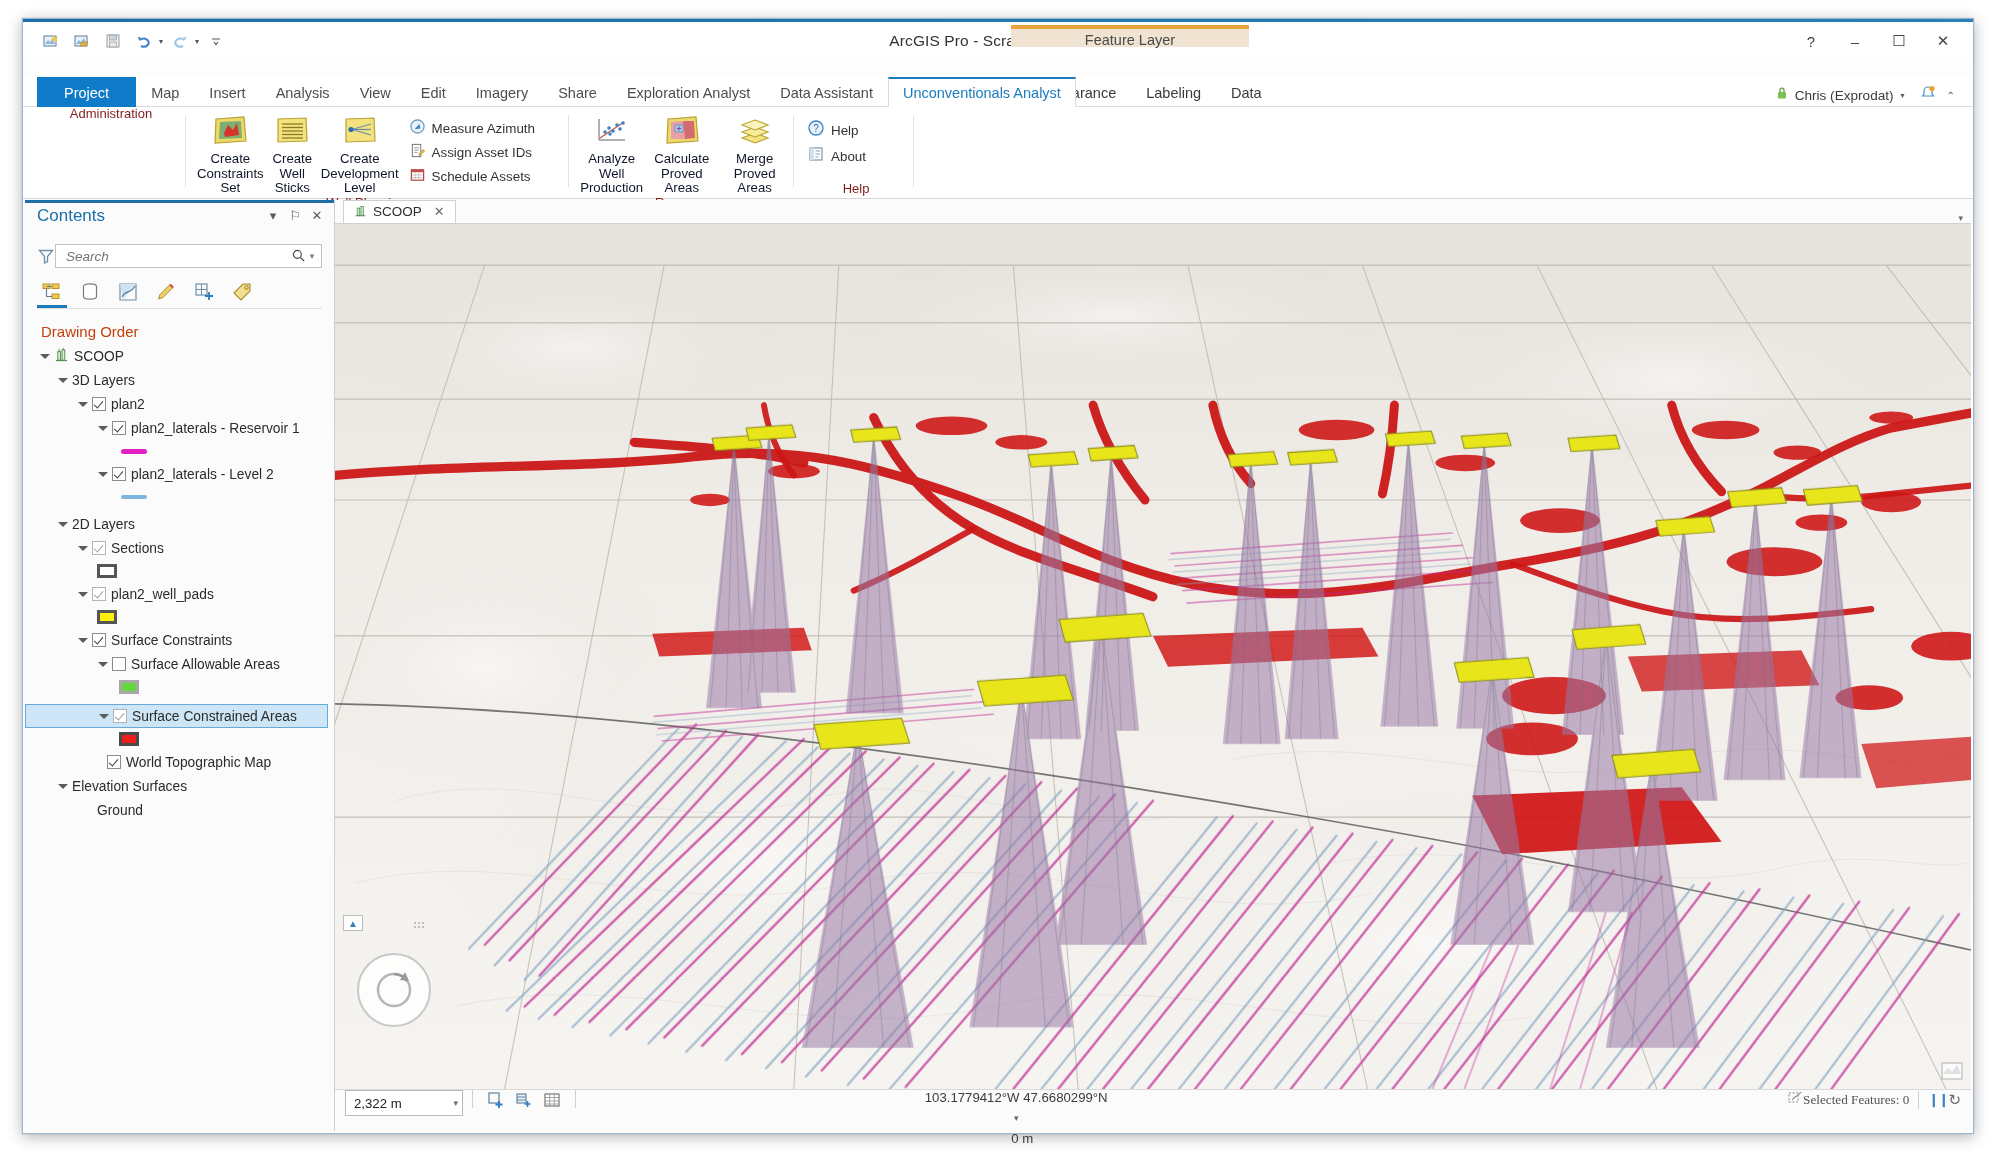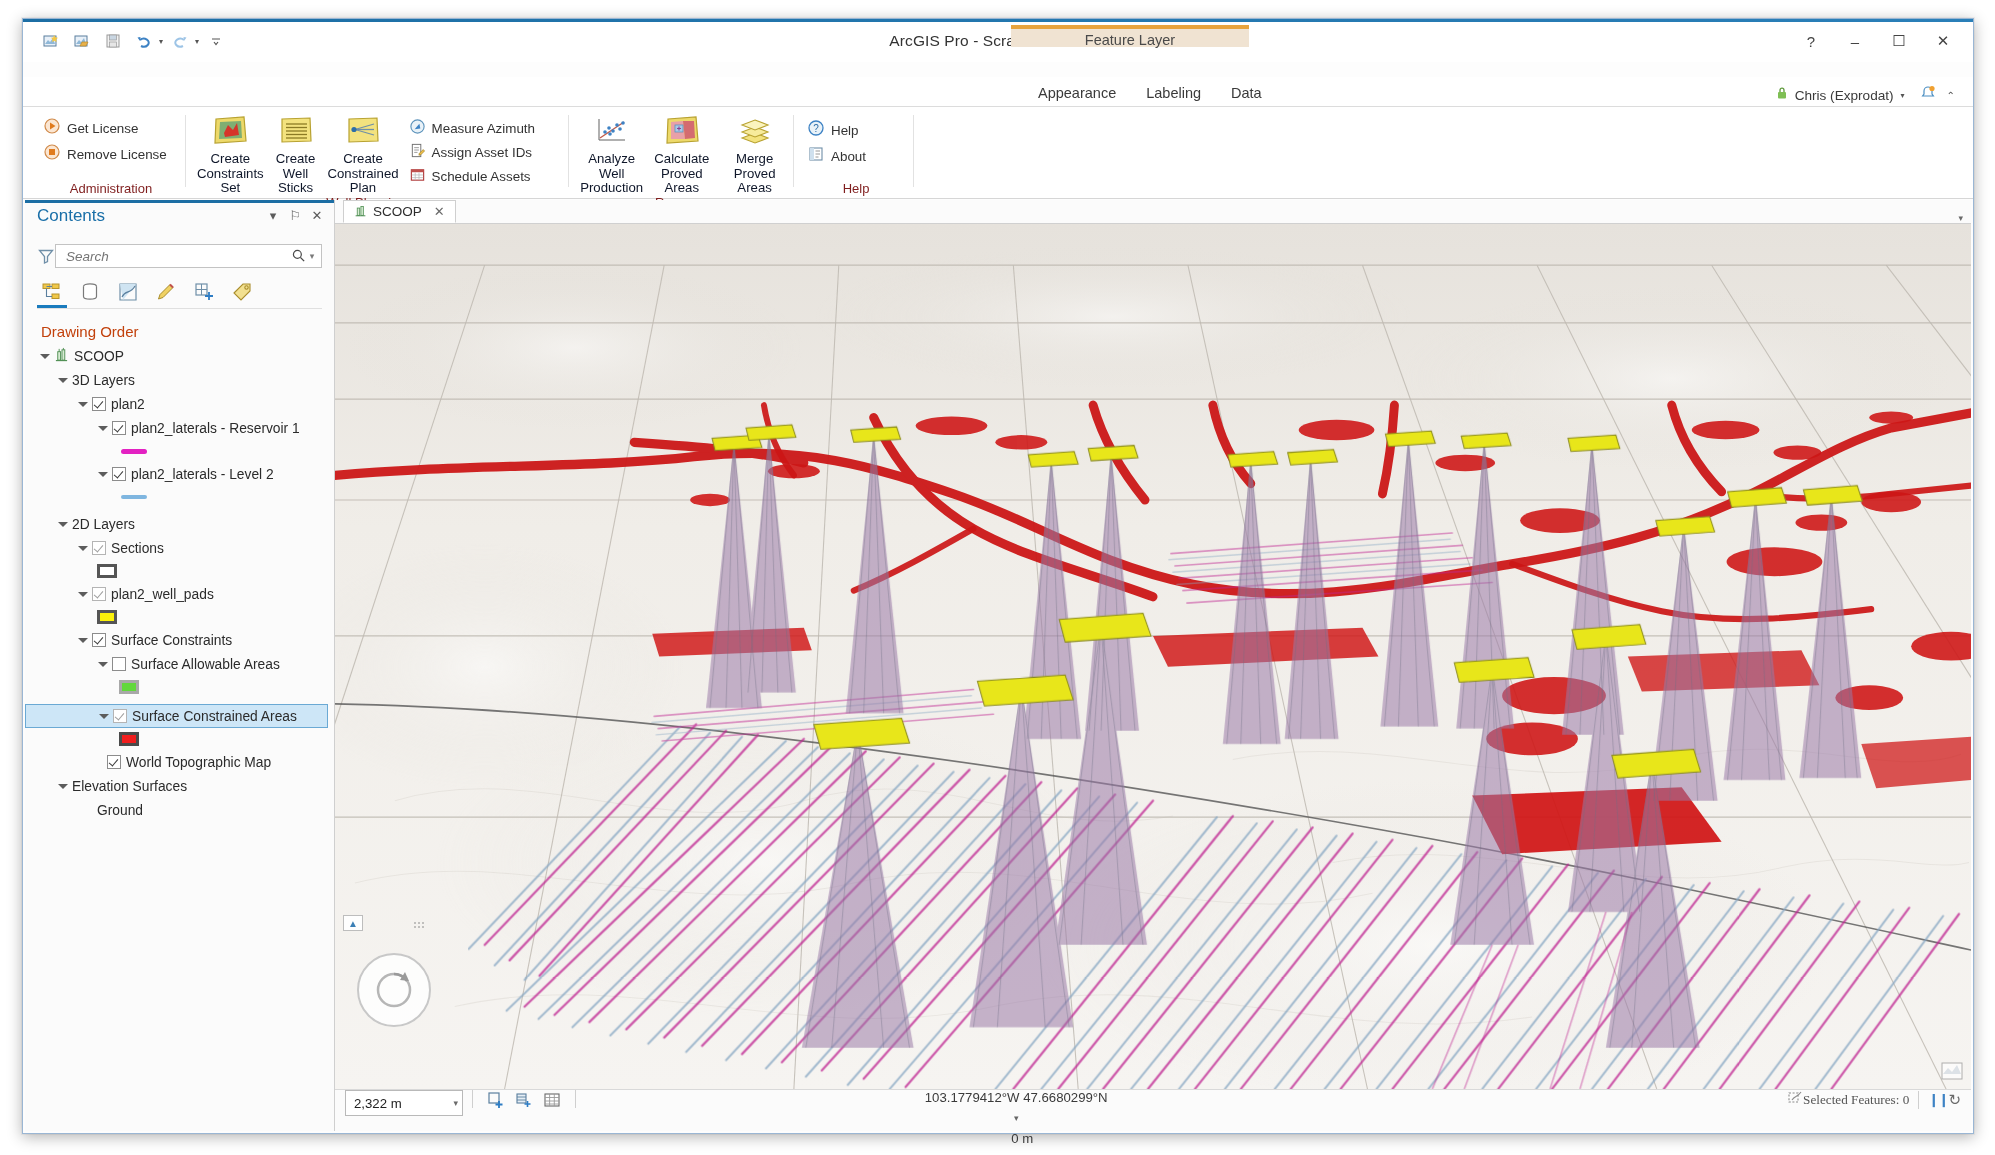--- a/index.html
+++ b/index.html
@@ -331,50 +331,43 @@
           <svg width="16" height="16" viewBox="0 0 16 16">
             <path d="M8 2 a4 4 0 0 1 4 4 v3 l1.4 2H2.6L4 9 V6 a4 4 0 0 1 4-4z" fill="none" stroke="#4a8ec2" stroke-width="1.2"></path>
             <circle cx="12" cy="3.5" r="2.6" fill="#f0a030"></circle>
           </svg>
         </span>
         <span style="font-size:10px;color:#4a4a4a;margin-left:4px">⌃</span>
       </div>
     </div>
 
     <div class="tabstrip">
+      <div class="tabs">
+        <div class="tab project">Project</div>
+        <div class="tab">Map</div>
+        <div class="tab">Insert</div>
+        <div class="tab">Analysis</div>
+        <div class="tab">View</div>
+        <div class="tab">Edit</div>
+        <div class="tab">Imagery</div>
+        <div class="tab">Share</div>
+        <div class="tab">Exploration Analyst</div>
+        <div class="tab">Data Assistant</div>
+        <div class="tab active">Unconventionals Analyst</div>
+      </div>
       <div class="ctx-tabs">
         <div class="tab">Appearance</div>
         <div class="tab">Labeling</div>
         <div class="tab">Data</div>
       </div>
     </div>
 
     <div class="ribbon">
 
       <div class="rgroup" style="left:14px; width:148px;">
-        <div class="items" style="flex-direction:column; padding-left:4px; padding-top:10px; gap:4px;">
-          <div class="small-btn">
-            <span>
-              <svg width="18" height="18" viewBox="0 0 18 18">
-                <circle cx="9" cy="9" r="7" fill="#fbe6d2" stroke="#d08a4a" stroke-width="1.2"></circle>
-                <path d="M7 5.5 L12.5 9 L7 12.5 Z" fill="#e07b1e"></path>
-              </svg>
-            </span>
-            <span class="lbl">Get License</span>
-          </div>
-          <div class="small-btn">
-            <span>
-              <svg width="18" height="18" viewBox="0 0 18 18">
-                <circle cx="9" cy="9" r="7" fill="#fbe6d2" stroke="#d08a4a" stroke-width="1.2"></circle>
-                <rect x="6" y="6" width="6" height="6" fill="#e07b1e"></rect>
-              </svg>
-            </span>
-            <span class="lbl">Remove License</span>
-          </div>
-        </div>
         <div class="gname">Administration</div>
       </div>
       <div class="rsep" style="left:162px;"></div>
 
       <div class="rgroup" style="left:168px; width:350px;">
         <div class="items" style="gap:2px; padding-left:6px;">
           <div class="big-btn">
             <svg width="40" height="36" viewBox="0 0 40 36">
               <path d="M6 6 L34 4 L36 28 L5 30 Z" fill="#edd96a" stroke="#b8a231" stroke-width="1.2"></path>
               <path d="M10 9 L31 8 L32 25 L9 26 Z" fill="#7fae72"></path>
@@ -398,21 +391,21 @@
           <div class="big-btn" style="width:96px">
             <svg width="40" height="36" viewBox="0 0 40 36">
               <path d="M6 6 L34 5 L35 28 L6 29 Z" fill="#f3e27e" stroke="#b8a231" stroke-width="1.2"></path>
               <g stroke="#6f8fa8" stroke-width="1.3">
                 <line x1="12" y1="16.5" x2="31" y2="11"></line>
                   <line x1="12" y1="16.5" x2="31" y2="16.5"></line>
                 <line x1="12" y1="16.5" x2="31" y2="22"></line>
               </g>
               <circle cx="11" cy="16.5" r="2.6" fill="#2d6ea8"></circle>
             </svg>
-            <span class="lbl"><span>Create</span><br><span>Constrained Plan</span></span>
+            <span class="lbl"><span>Create</span><br><span>Development Level</span></span>
           </div>
           <div style="display:flex;flex-direction:column;gap:2px;padding-top:6px;padding-left:6px;">
             <div class="small-btn">
               <span>
                 <svg width="17" height="17" viewBox="0 0 18 18">
                   <circle cx="9" cy="9" r="7" fill="#e9f2f8" stroke="#5d93bb" stroke-width="1.2"></circle>
                   <path d="M6 12 L11 6 L12 11 Z" fill="#3d82c4"></path>
                 </svg>
               </span>
               <span class="lbl">Measure Azimuth</span>

